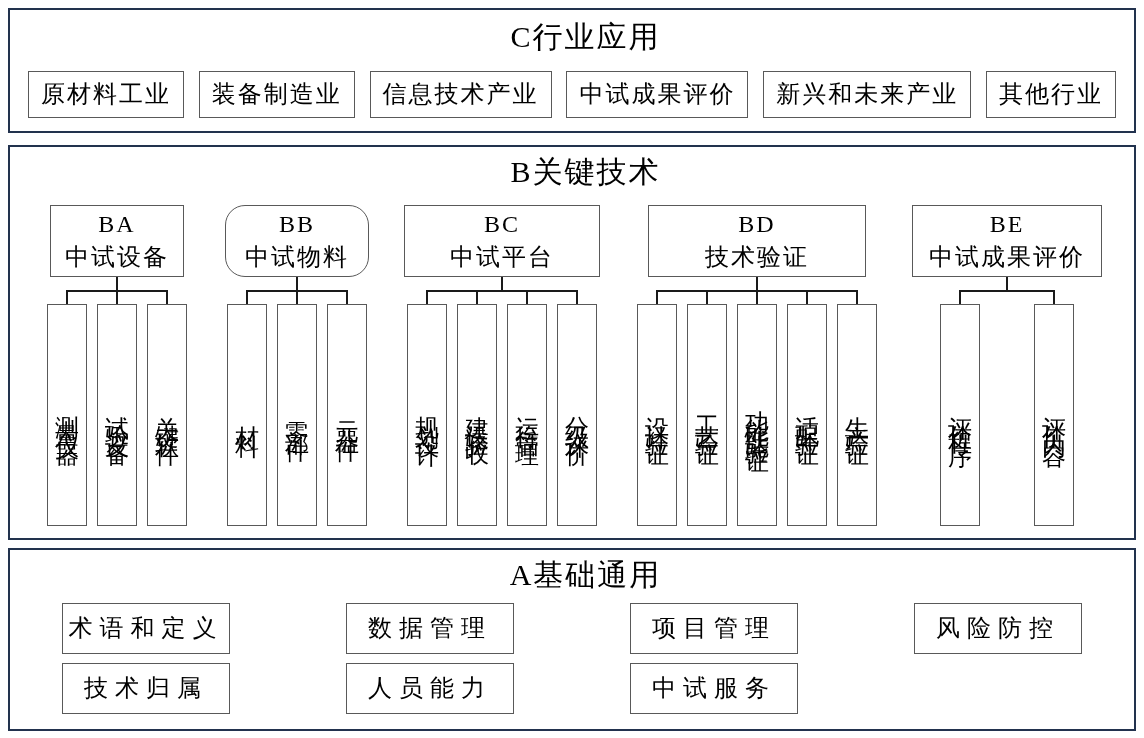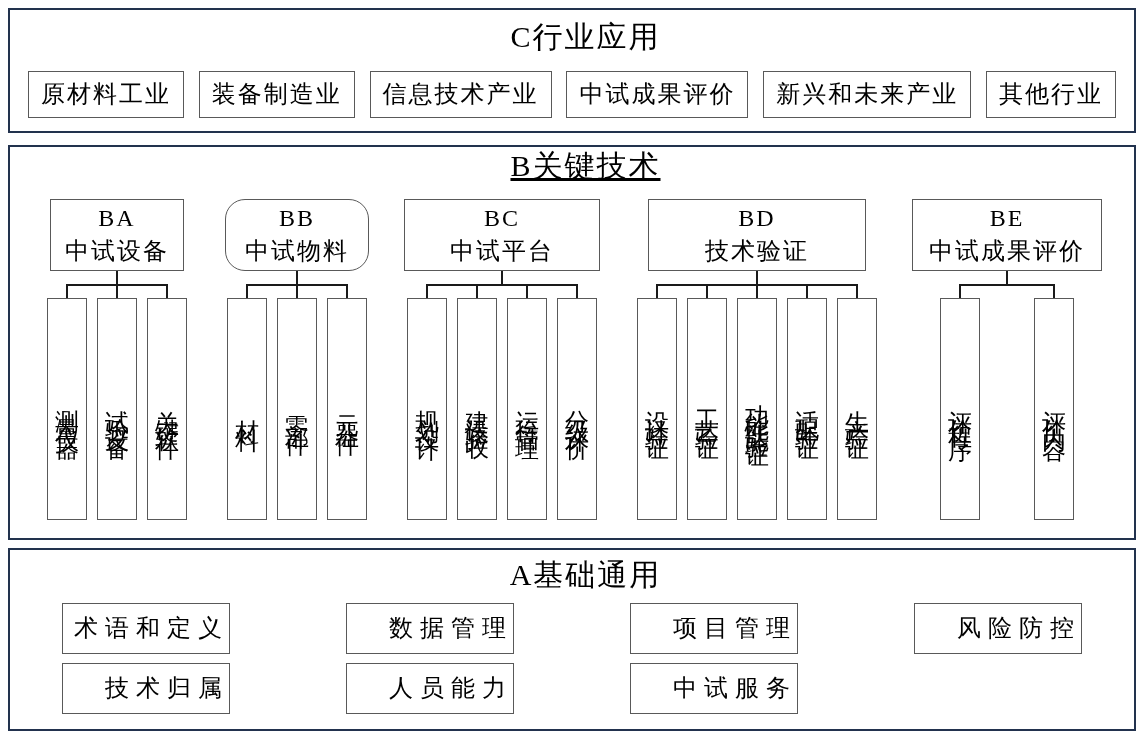--- a/index.html
+++ b/index.html
@@ -29,21 +29,21 @@
 
   .section-title {
     text-align: center;
     font-size: 30px;
     font-weight: normal;
     letter-spacing: 2px;
     line-height: 38px;
     padding-left: 27px;
   }
   .section-c .section-title { margin-top: 8px; }
-  .section-b .section-title { margin-top: 0; text-decoration: underline; }
+  .section-b .section-title { margin-top: 6px; }
   .section-a .section-title { margin-top: 6px; }
 
   
   .c-row {
     display: flex;
     justify-content: space-between;
     padding: 0 18px;
     margin-top: 15px;
   }
   .c-box {
@@ -135,21 +135,21 @@
     grid-template-columns: repeat(4, 168px);
     justify-content: space-between;
     row-gap: 9px;
     padding: 0 52px;
     margin-top: 9px;
   }
   .a-cell {
     border: 1.4px solid var(--box-border);
     height: 51px;
     line-height: 48px;
-    text-align: right;
+    text-align: center;
     font-size: 24px;
     letter-spacing: 7px;
     white-space: nowrap;
   }
   .a-cell.empty { border: none; }
 </style>
 </head>
 <body>
 
 <div class="page">

